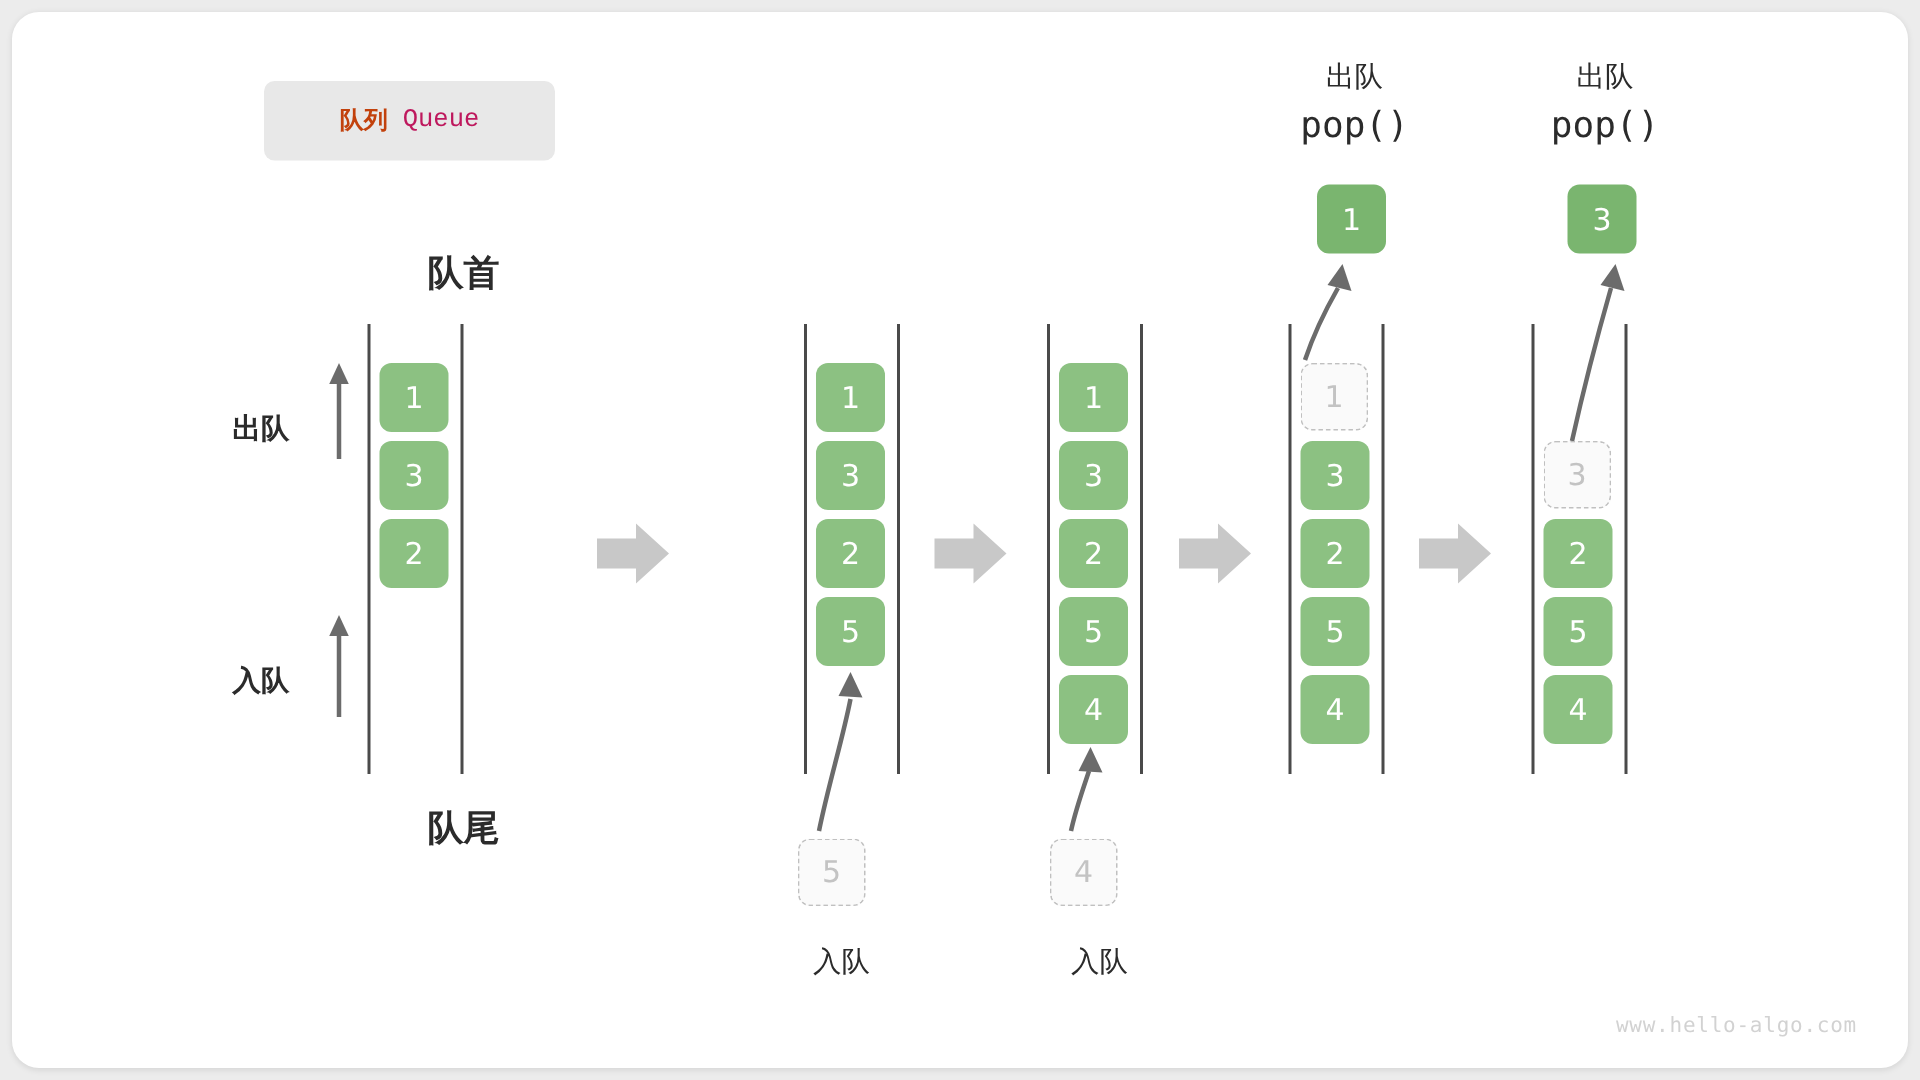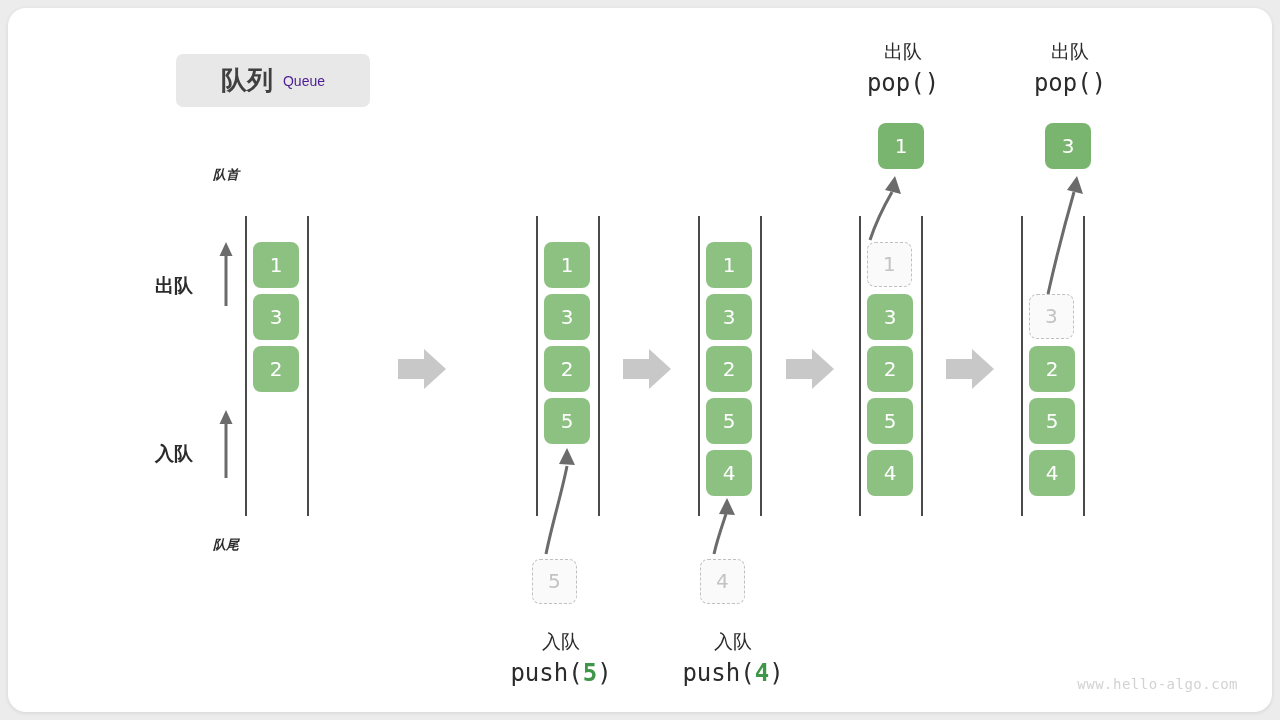--- a/index.html
+++ b/index.html
@@ -14,30 +14,29 @@
     background:#ffffff;border-radius:18px;
     box-shadow:0 1px 4px rgba(0,0,0,.10);
   }
   .abs{position:absolute;}
   
   #title-badge{
     left:168px;top:46px;width:194px;height:53px;
     background:#e8e8e8;border-radius:7px;
     display:flex;align-items:center;justify-content:center;gap:10px;
   }
-  #title-badge .cn{font-size:26px;font-weight:bold;color:#404040;
+  #title-badge .cn{font-size:16px;font-weight:bold;color:#c2410c;
     font-family:"DejaVu Sans","Liberation Sans",sans-serif;}
-  #title-badge .en{font-size:14px;color:#4c1d95;
-    font-family:Liberation Sans, sans-serif;}
+  #title-badge .en{font-size:17px;color:#be185d;
+    font-family:Liberation Mono, monospace;}
   
   .hdr-label{
-    font-size:13px;font-weight:bold;color:#2b2b2b;text-align:left;
+    font-size:24px;font-weight:bold;color:#2b2b2b;text-align:right;
     font-family:"DejaVu Sans","Liberation Sans",sans-serif;
     white-space:nowrap;
-    font-style:italic;
   }
   .side-label{
     font-size:19px;font-weight:bold;color:#2b2b2b;
     font-family:"DejaVu Sans","Liberation Sans",sans-serif;
     white-space:nowrap;
   }
   .op-label{
     text-align:center;white-space:nowrap;line-height:1.45;
   }
   .op-label .l1{
@@ -122,42 +121,40 @@
   <div class="abs cell" style="left:536px;top:286px;">3</div>
   <div class="abs cell" style="left:536px;top:338px;">2</div>
   <div class="abs cell" style="left:536px;top:390px;">5</div>
   <div class="abs cell ghost" style="left:524px;top:551px;">5</div>
   <svg class="abs" style="left:520px;top:436px;" width="60" height="112">
     <path d="M18,110 C24,80 34,48 39,22" stroke="#6b6b6b" stroke-width="3" fill="none"></path>
     <polygon points="39,4 31,20 47,21" fill="#6b6b6b"></polygon>
   </svg>
   <div class="abs op-label" style="left:463px;top:620px;width:180px;">
     <span class="l1">入队</span>
-    <span class="l2"><span>push(</span><span class="num">5</span><span>)</span></span>
   </div>
 
   <svg class="abs" style="left:615px;top:338px;" width="52" height="46">
     <polygon points="0,13 26,13 26,3 48,23 26,43 26,33 0,33" fill="#c8c8c8"></polygon>
   </svg>
 
   <div class="abs rail" style="left:690px;top:208px;height:300px;"></div>
   <div class="abs rail" style="left:752px;top:208px;height:300px;"></div>
   <div class="abs cell" style="left:698px;top:234px;">1</div>
   <div class="abs cell" style="left:698px;top:286px;">3</div>
   <div class="abs cell" style="left:698px;top:338px;">2</div>
   <div class="abs cell" style="left:698px;top:390px;">5</div>
   <div class="abs cell" style="left:698px;top:442px;">4</div>
   <div class="abs cell ghost" style="left:692px;top:551px;">4</div>
   <svg class="abs" style="left:690px;top:488px;" width="52" height="60">
     <path d="M16,58 C19,44 24,30 28,18" stroke="#6b6b6b" stroke-width="3" fill="none"></path>
     <polygon points="29,2 21,18 37,19" fill="#6b6b6b"></polygon>
   </svg>
   <div class="abs op-label" style="left:635px;top:620px;width:180px;">
     <span class="l1">入队</span>
-    <span class="l2"><span>push(</span><span class="num">4</span><span>)</span></span>
   </div>
 
   <svg class="abs" style="left:778px;top:338px;" width="52" height="46">
     <polygon points="0,13 26,13 26,3 48,23 26,43 26,33 0,33" fill="#c8c8c8"></polygon>
   </svg>
 
   <div class="abs op-label" style="left:805px;top:30px;width:180px;">
     <span class="l1">出队</span>
     <span class="l2">pop()</span>
   </div>

